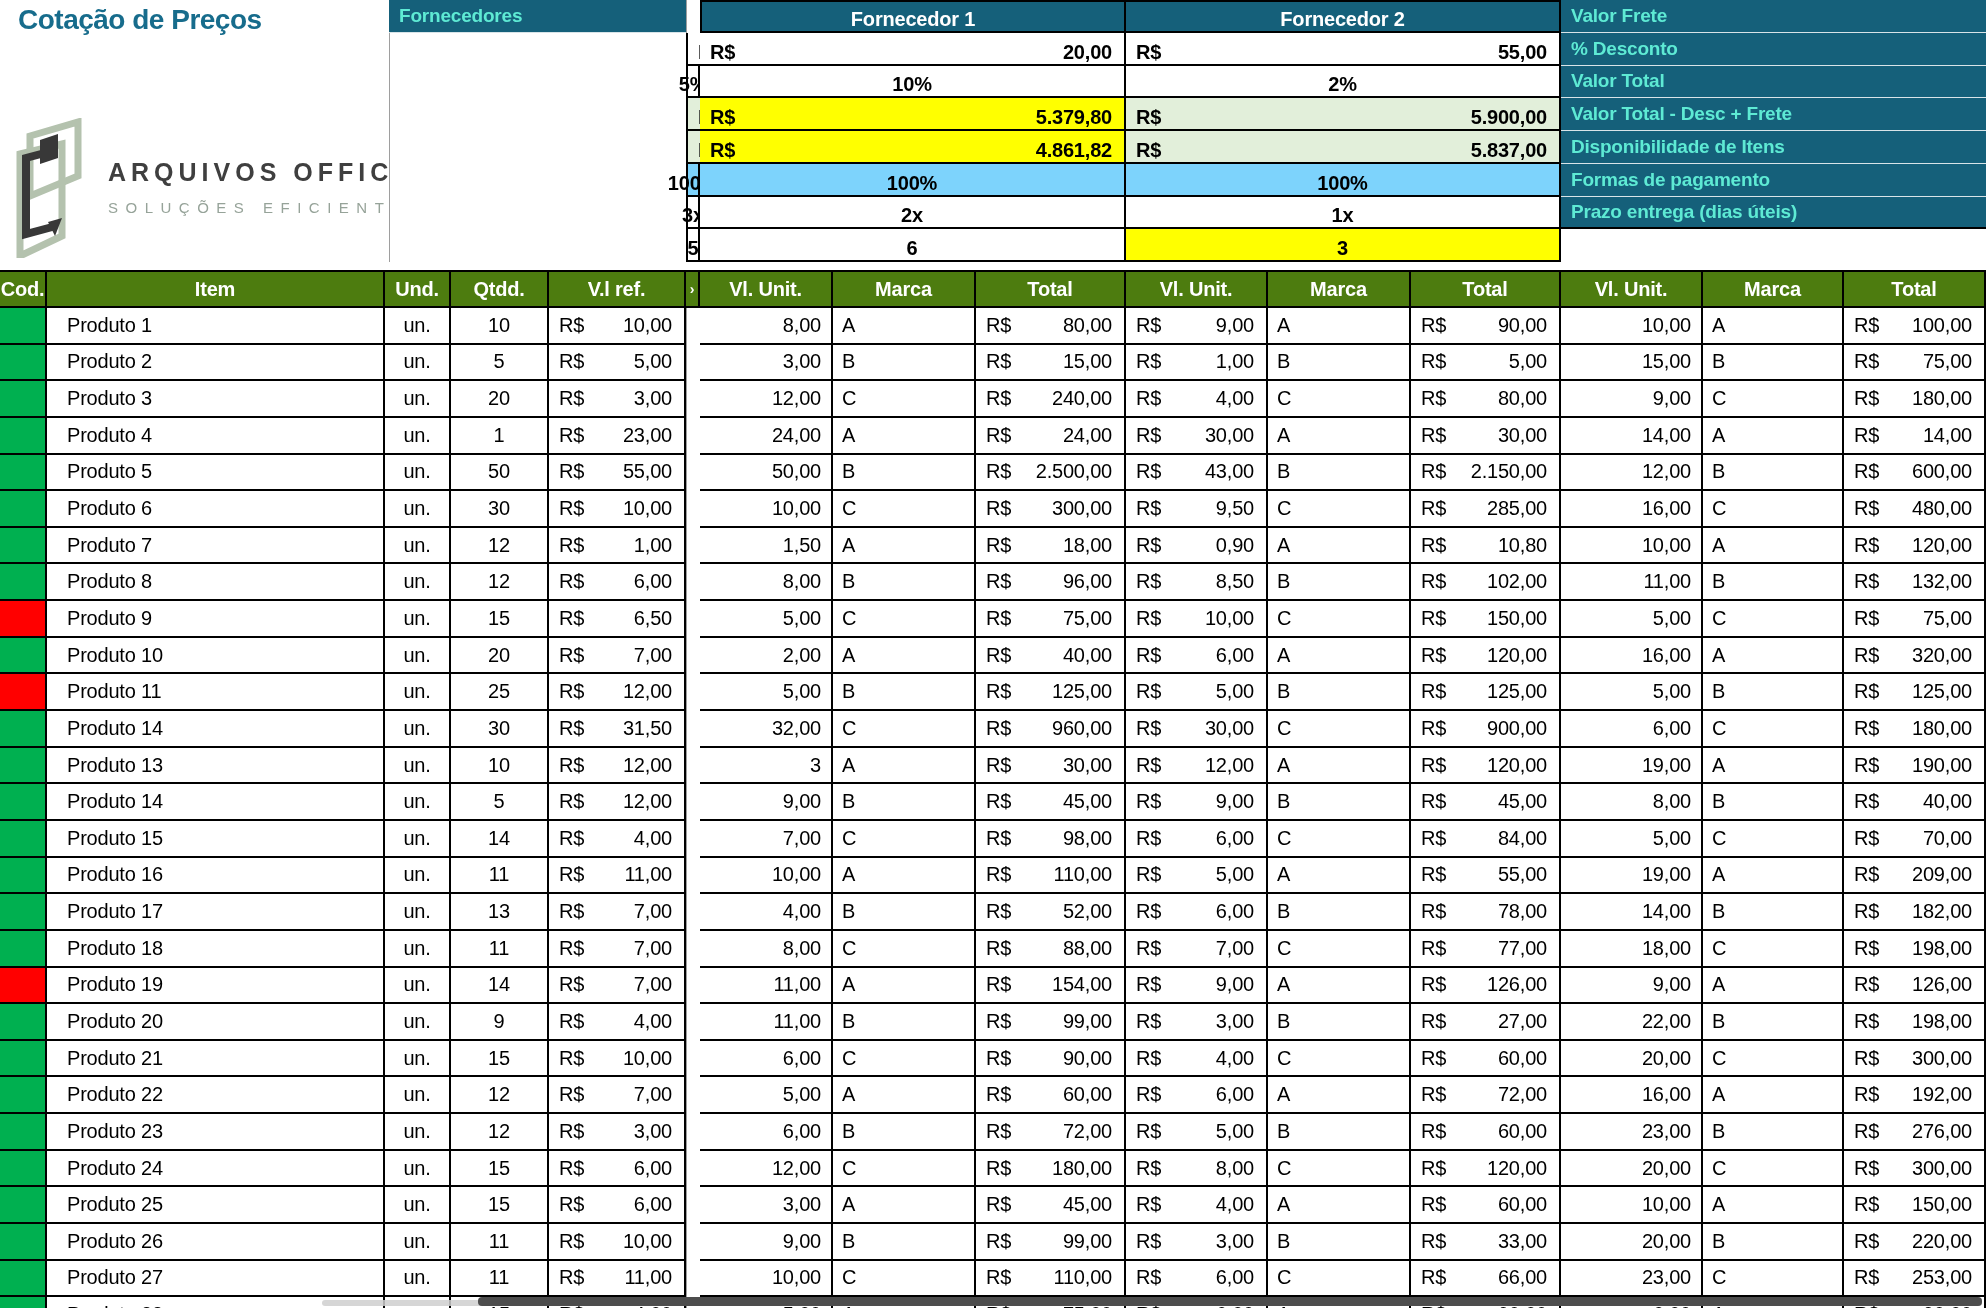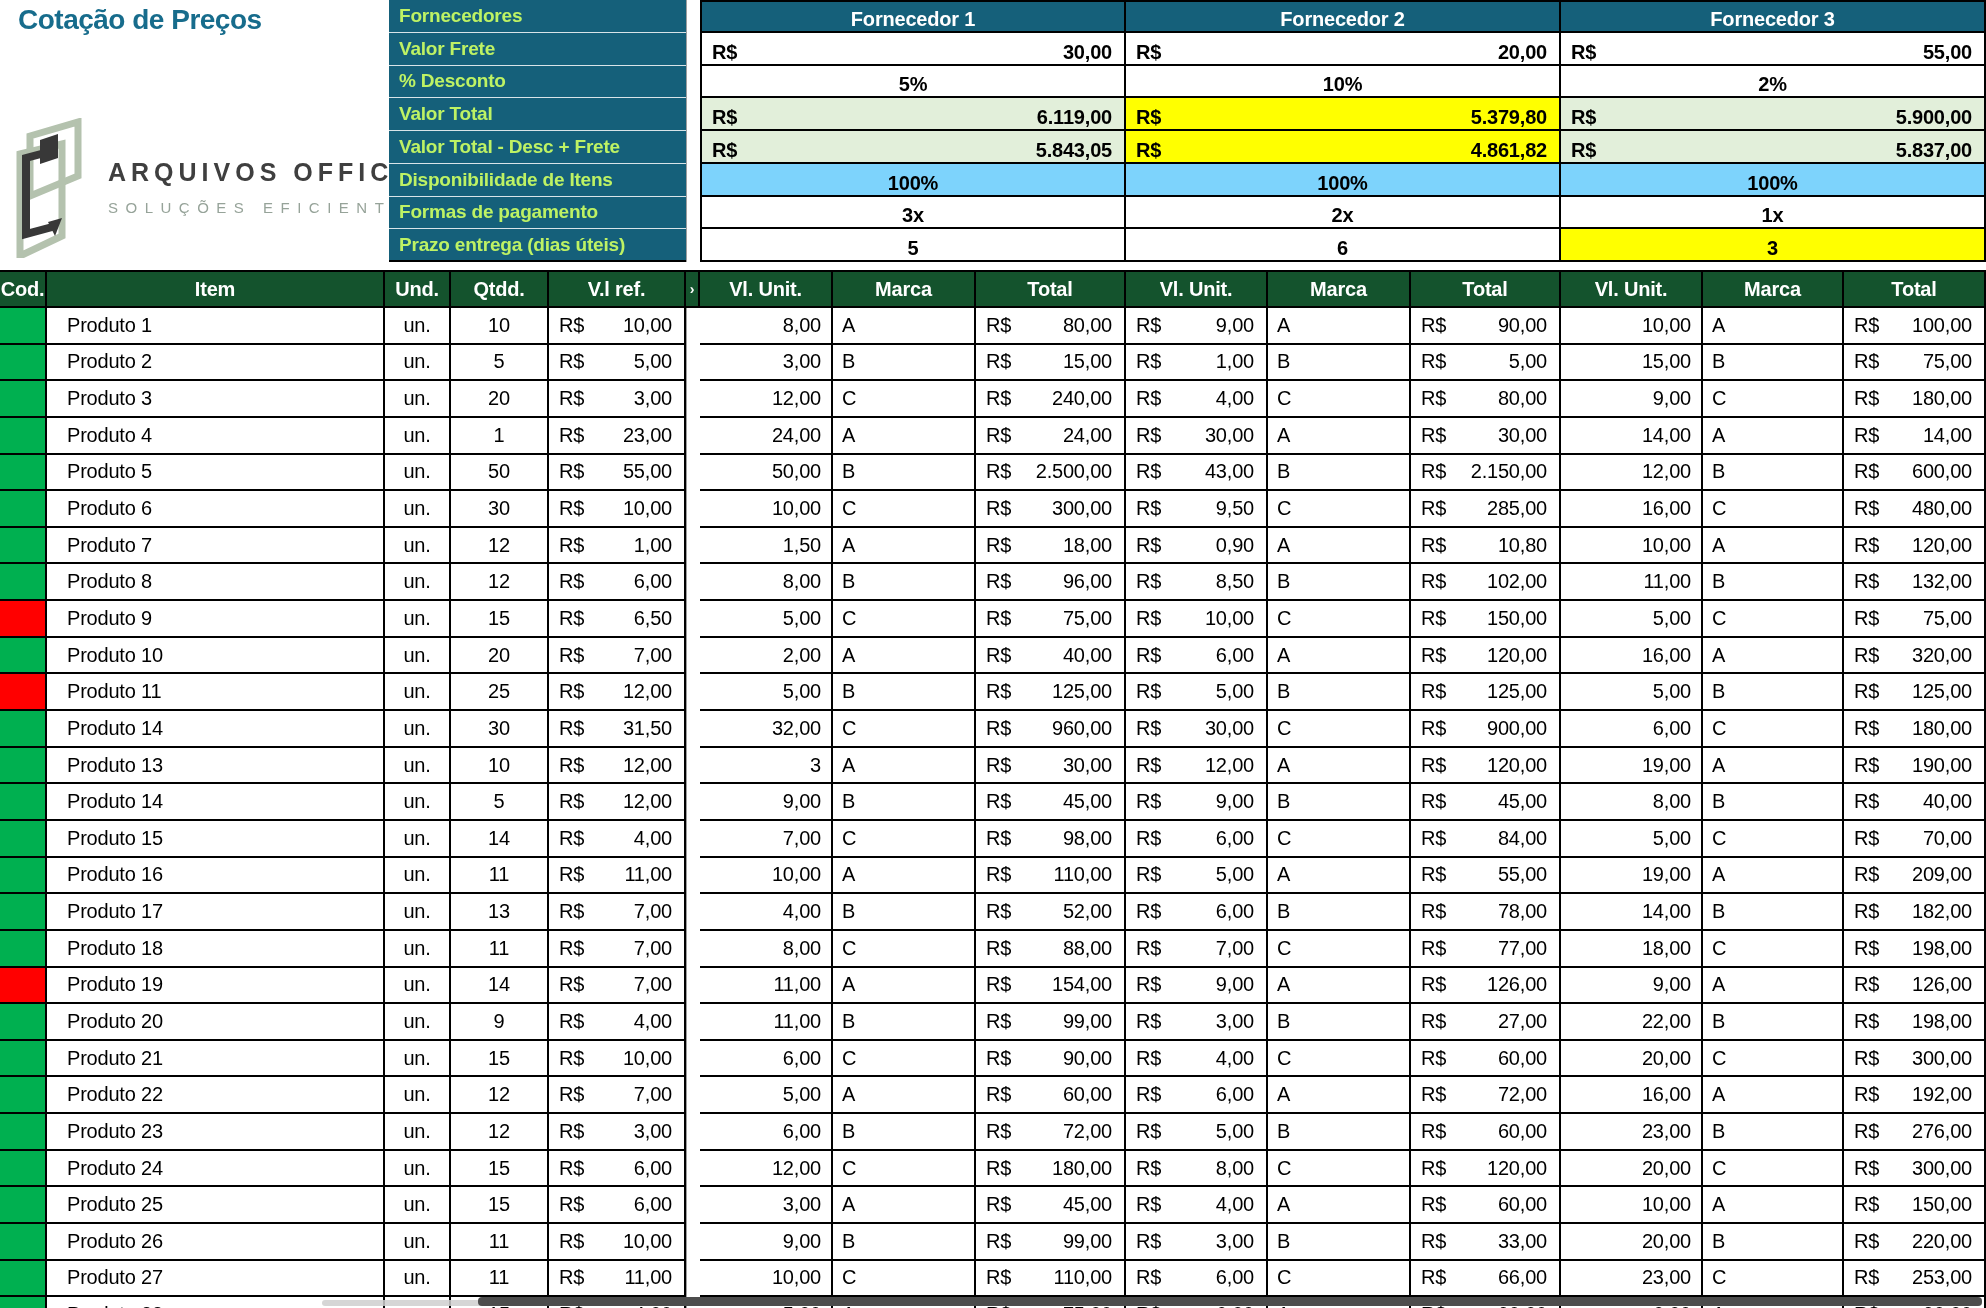--- a/index.html
+++ b/index.html
@@ -12,40 +12,40 @@
     color:#176c8c;letter-spacing:-0.5px;white-space:nowrap}
   .logo{position:absolute;left:12px;top:118px;display:flex;align-items:flex-start}
   .logo-text{margin-left:16px;margin-top:40px}
   .logo-line1{font-size:25px;font-weight:700;color:#3f3f3f;letter-spacing:5px;white-space:nowrap}
   .logo-line2{font-size:15px;color:#96a399;letter-spacing:7.5px;margin-top:12px;white-space:nowrap}
 
   
   .summary{position:absolute;left:389px;top:0;display:grid;
     grid-template-columns:297px 14px 426px 435px 425px;
     grid-template-rows:repeat(8,32.75px)}
-  .s-label{background:#15607a;color:#bef264;font-weight:700;font-size:19px;
+  .s-label{background:#15607a;color:#5eead4;font-weight:700;font-size:19px;
     display:flex;align-items:center;padding-left:10px;
     border-bottom:1px solid #d8e4e8;letter-spacing:-0.2px}
   .s-label.last{border-bottom:2px solid #000}
   .s-thin{background:#fff;border-left:1px solid #9e9e9e}
   .s-val{display:flex;align-items:flex-end;font-size:20px;font-weight:700;background:#fff;
     border-right:2px solid #000;border-bottom:2px solid #000;letter-spacing:-0.2px}
   .s-val.first{border-left:2px solid #000}
   .s-name{background:#15607a;color:#fff;justify-content:center;border-top:2px solid #000}
   .ctr{justify-content:center}
   .accf{justify-content:space-between;padding:0 12px 0 10px}
   .pgreen{background:#e2efda}
   .yellow{background:#ffff00}
   .dgreen{background:#7dd3fc}
 
   
   .table{position:absolute;left:0;top:270px;display:grid;
     grid-template-columns:47px 338px 66px 98px 137px 14px 133px 143px 150px 142px 143px 150px 142px 141px 142px;
     grid-template-rows:38px repeat(28,36.65px)}
-  .h{background:#14532d;color:#fff;font-weight:700;font-size:20px;display:flex;
+  .h{background:#4d7c0f;color:#fff;font-weight:700;font-size:20px;display:flex;
     align-items:center;justify-content:center;border-right:2px solid #000;
     border-bottom:2px solid #000;border-top:2px solid #000;letter-spacing:-0.2px}
   .h.hthin{font-size:14px;padding:0}
   .c{display:flex;align-items:center;font-size:20px;background:#fff;
     border-right:2px solid #000;border-bottom:2px solid #000;letter-spacing:-0.2px}
   .c.thin{background:#fff;border-right:none;border-bottom:none;border-left:1px solid #9e9e9e}
   .c.item{padding-left:20px}
   .c.marca{padding-left:9px}
   .c.num{justify-content:flex-end;padding-right:10px}
   .c.codg{background:#00b050}
@@ -84,23 +84,20 @@
       <div class="s-label">
         <span>Fornecedores</span>
       </div>
       <div class="s-thin"></div>
       <div class="s-val s-name ctr first">
         <span>Fornecedor 1</span>
       </div>
       <div class="s-val s-name ctr ">
         <span>Fornecedor 2</span>
       </div>
-      <div class="s-val s-name ctr ">
-        <span>Fornecedor 3</span>
-      </div>
       <div class="s-label">
         <span>Valor Frete</span>
       </div>
       <div class="s-thin"></div>
       <div class="s-val accf first">
         <span>R$</span>
         <span>30,00</span>
       </div>
       <div class="s-val accf ">
         <span>R$</span>

